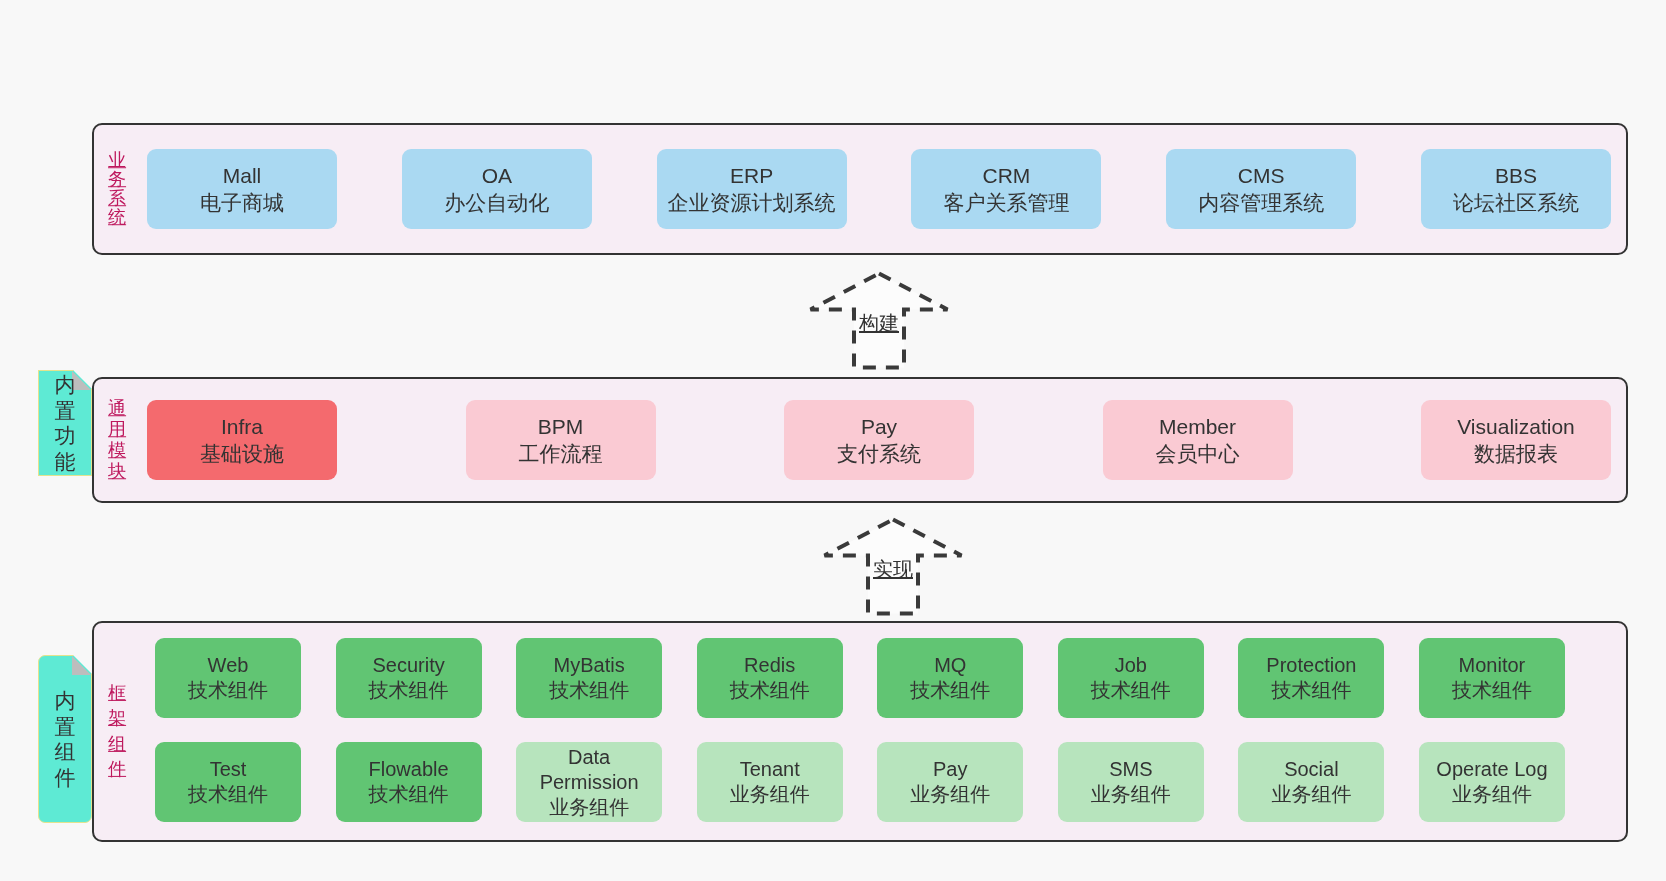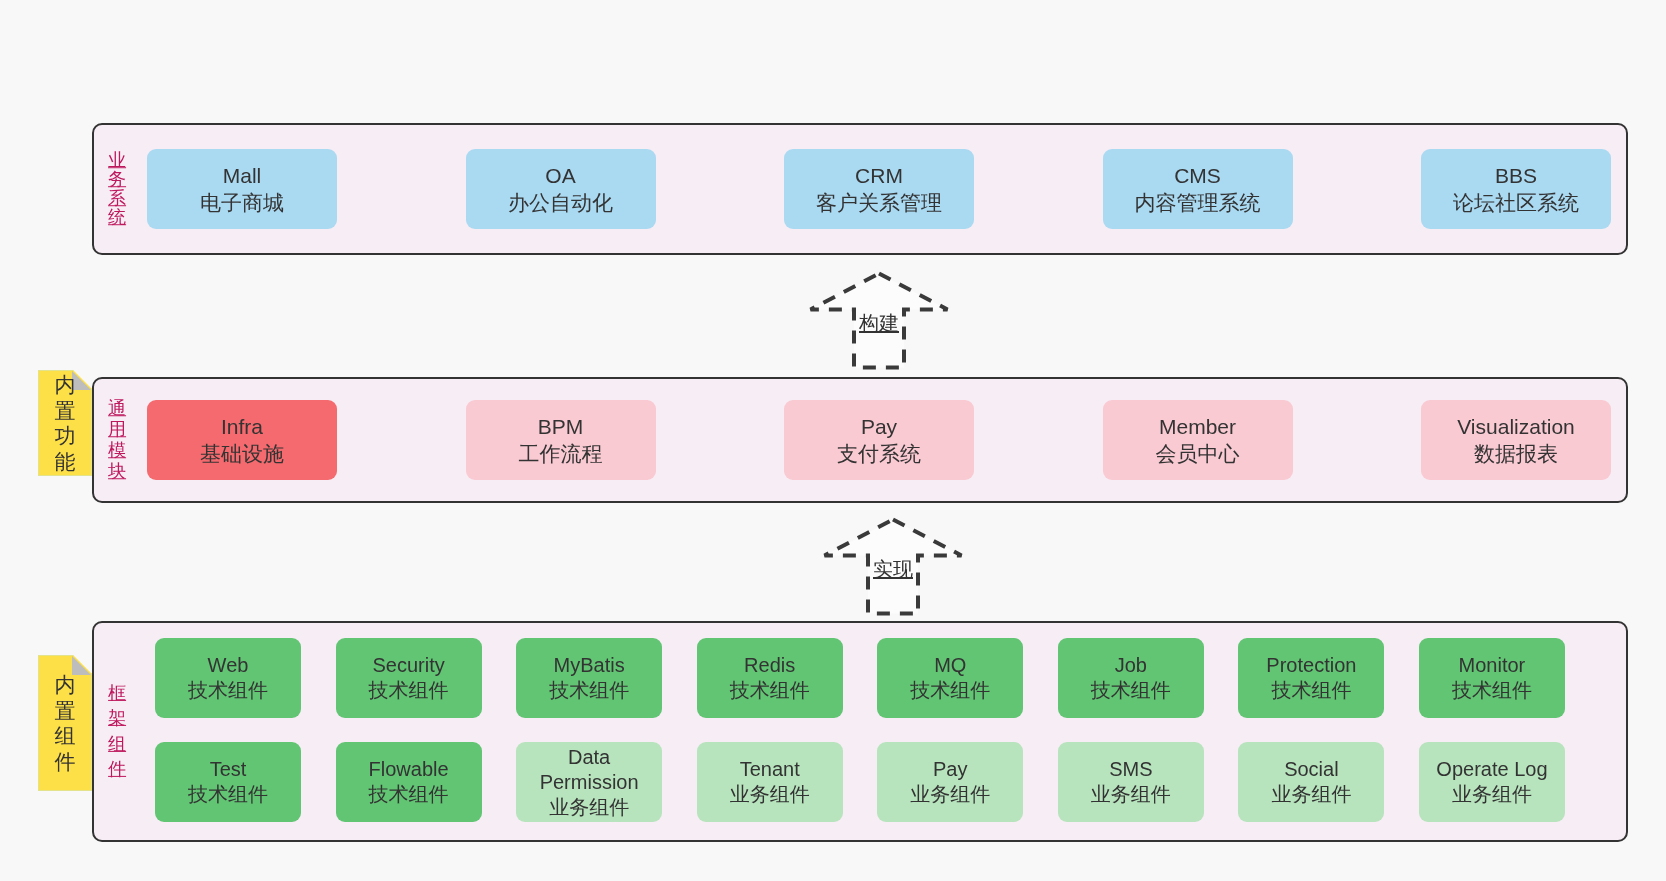--- a/index.html
+++ b/index.html
@@ -45,26 +45,26 @@
   .row-8 .bx{width:146px;height:80px;font-size:20px;line-height:25px;}
   .bx .bn,.bx .bd{display:block;max-width:100%;}
   .blue{background:#aad9f2;}
   .red{background:#f46a6e;}
   .pink{background:#facad3;align-items:center;}
   .green-dark{background:#61c573;}
   .green-light{background:#b7e4bd;}
 
   
   .note{
-    position:absolute;left:38px;width:54px;background:#fde047;
+    position:absolute;left:38px;width:54px;background:#5eead4;
     border:1px solid #e3e38e;box-sizing:border-box;
     clip-path:polygon(0 0,calc(100% - 19px) 0,100% 19px,100% 100%,0 100%);
   }
   #note-modules{top:370px;height:106px;}
-  #note-components{top:655px;height:136px;}
+  #note-components{top:655px;height:168px;border-radius:7px;}
   .note-fold{
     position:absolute;top:0;right:0;width:19px;height:19px;background:#bdbdbd;
     clip-path:polygon(0 0,100% 100%,0 100%);
   }
   .note-text{
     position:absolute;left:50%;top:50%;transform:translate(-50%,-50%);
     font-size:21px;line-height:1.22;color:#333;
   }
 
   
@@ -87,20 +87,24 @@
   <div class="box-row row-6">
     <div class="bx blue">
       <span class="bn">Mall</span>
       <span class="bd">电子商城</span>
     </div>
     <div class="bx blue">
       <span class="bn">OA</span>
       <span class="bd">办公自动化</span>
     </div>
     <div class="bx blue">
+      <span class="bn">ERP</span>
+      <span class="bd">企业资源计划系统</span>
+    </div>
+    <div class="bx blue">
       <span class="bn">CRM</span>
       <span class="bd">客户关系管理</span>
     </div>
     <div class="bx blue">
       <span class="bn">CMS</span>
       <span class="bd">内容管理系统</span>
     </div>
     <div class="bx blue">
       <span class="bn">BBS</span>
       <span class="bd">论坛社区系统</span>

